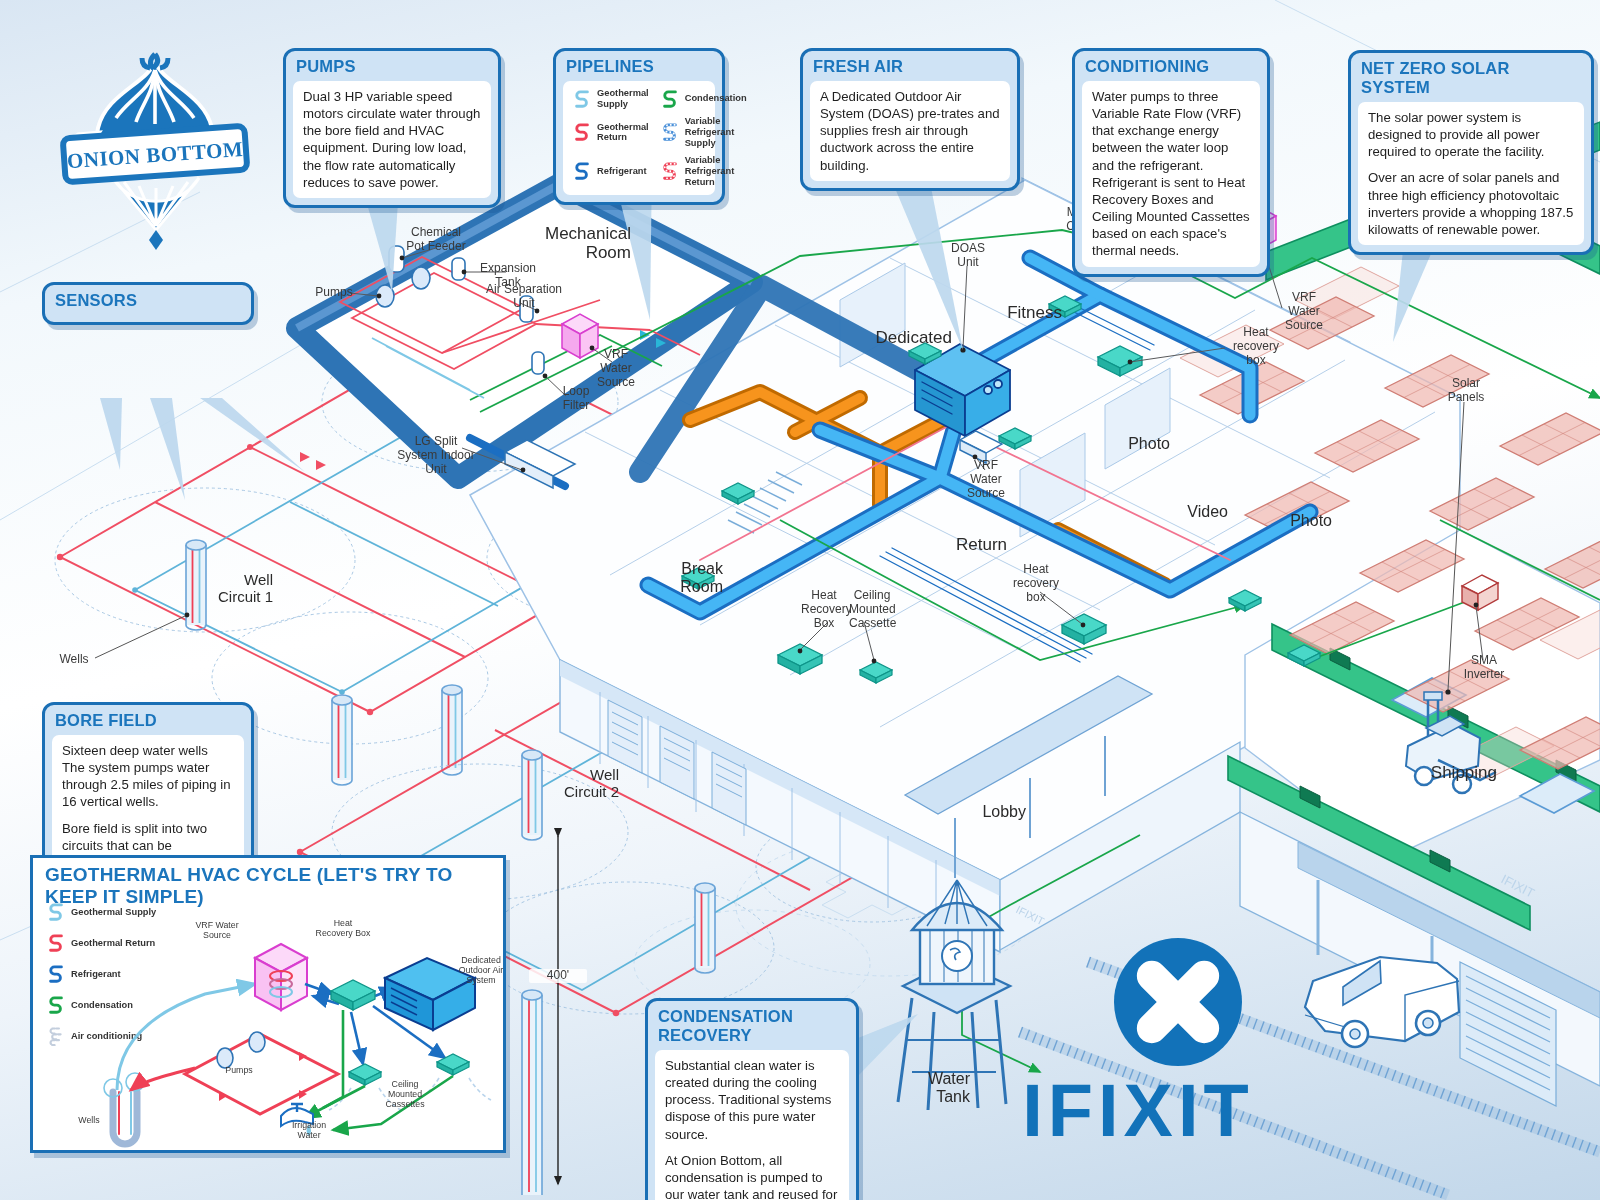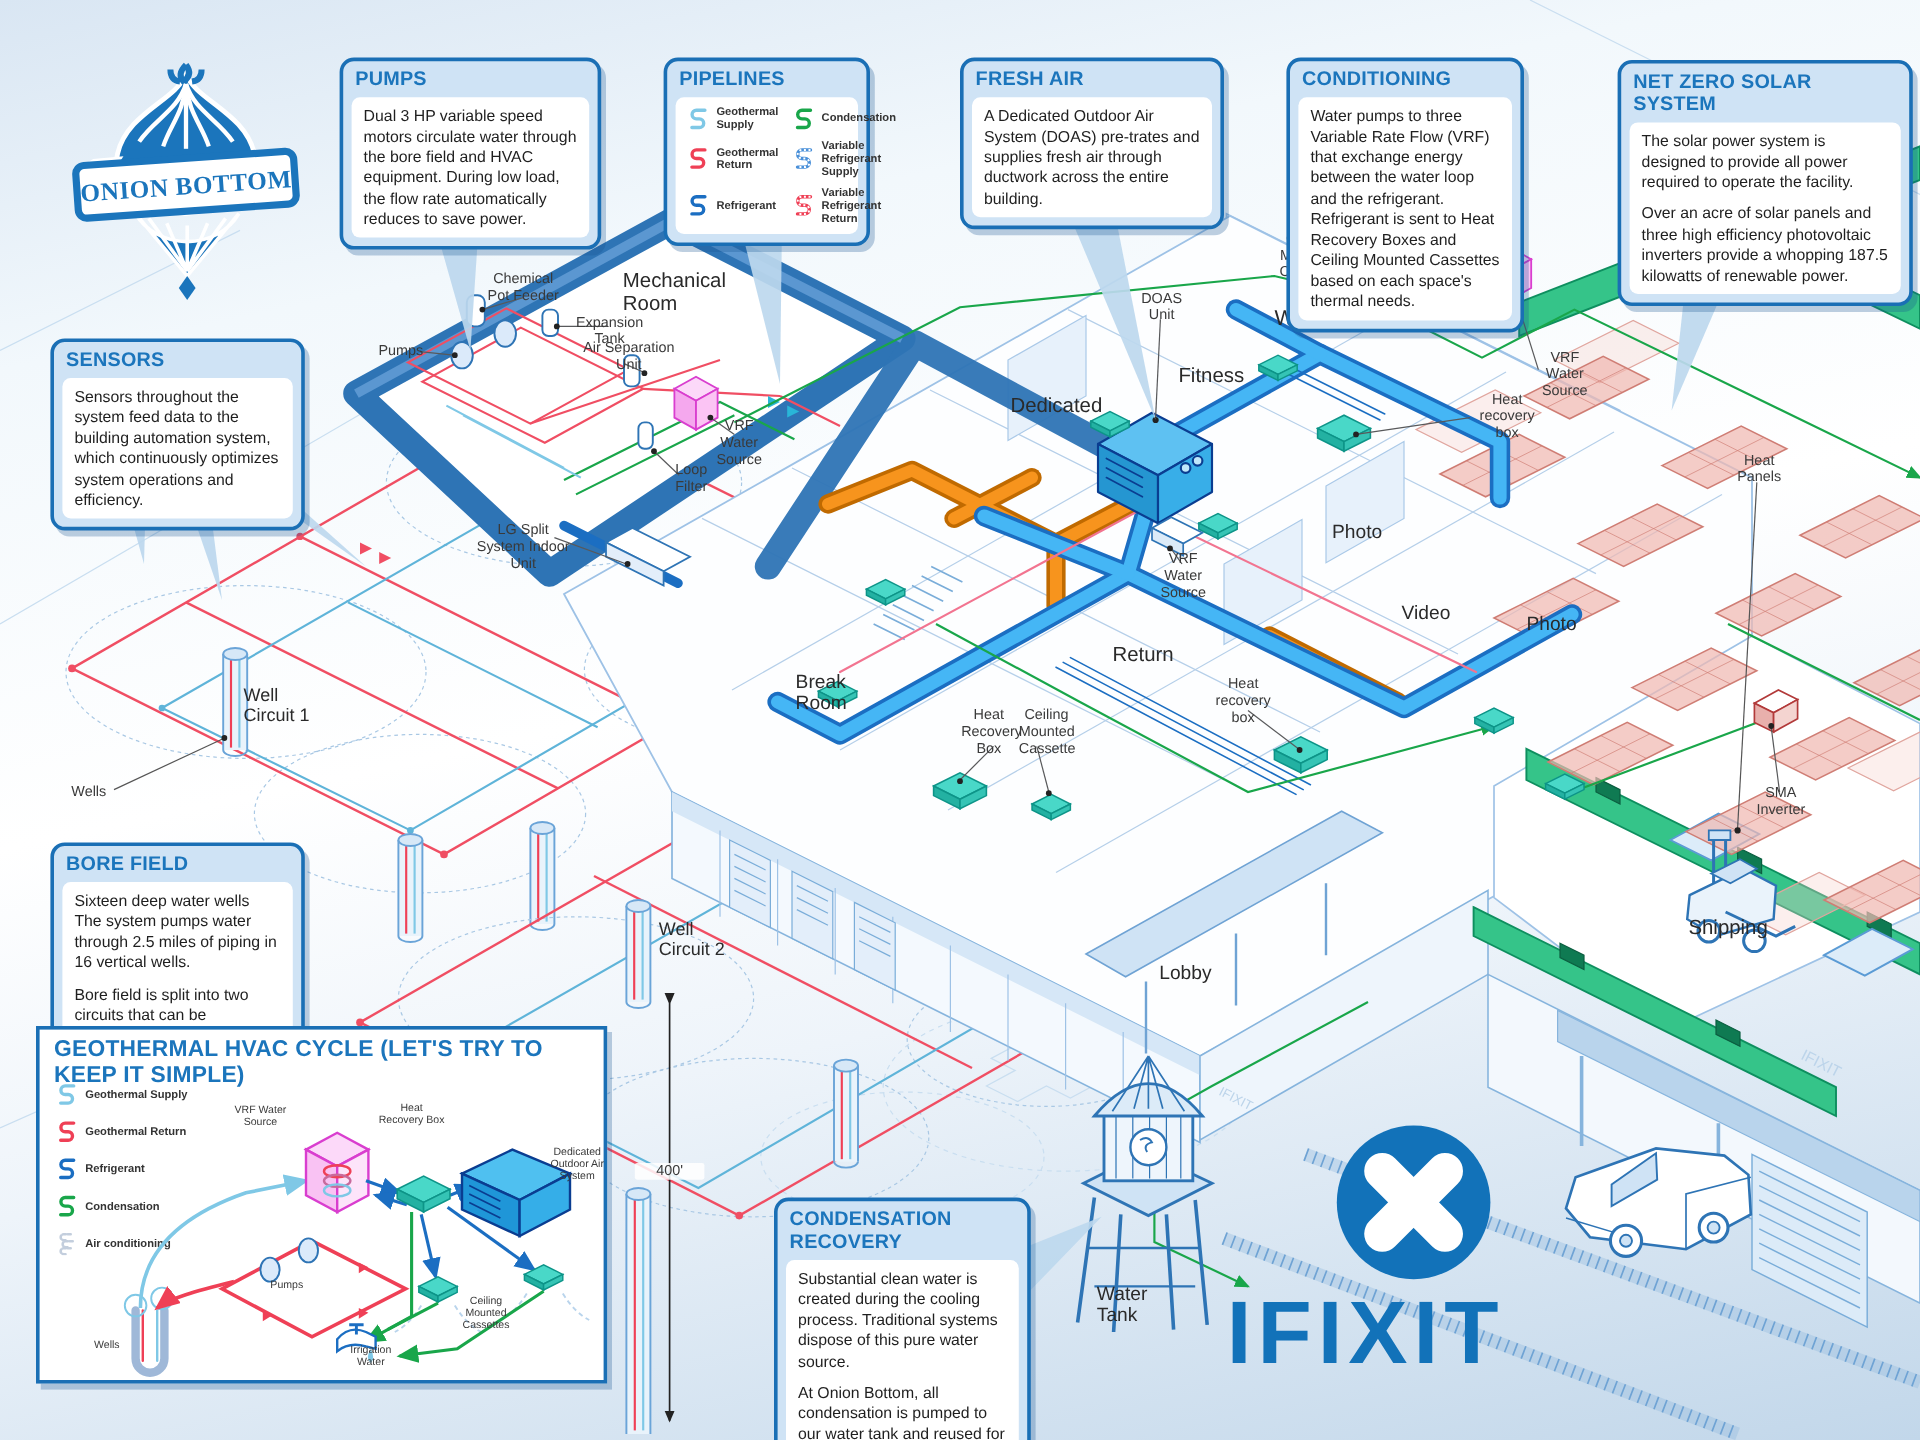--- a/index.html
+++ b/index.html
@@ -8,21 +8,21 @@
     background:linear-gradient(168deg,#d9e6f3 0%,#f2f8fc 20%,#ffffff 46%,#eef4fa 66%,#c2d7ea 100%)}
   .scene{position:absolute;left:0;top:0;z-index:5}
 
   .callout{position:absolute;background:#cfe3f5;border:3px solid #1a6fb5;border-radius:12px;
     box-shadow:4px 5px 0 rgba(23,84,144,.28);padding:5px 7px 7px;z-index:30;box-sizing:border-box}
   .callout h3{margin:1px 3px 5px;font-size:16.5px;font-weight:800;color:#1b75bc;letter-spacing:.2px}
   .callout .body{background:#fff;border-radius:7px;padding:7px 10px;font-size:13.2px;line-height:1.3;color:#1f1f1f}
   .callout .body p{margin:0}
   .callout .body p + p{margin-top:9px}
 
-  .room{position:absolute;transform:translate(-50%,-50%);color:#2a2a2a;text-align:left;line-height:1.12;z-index:20}
+  .room{position:absolute;transform:translate(-50%,-50%);color:#2a2a2a;text-align:right;line-height:1.12;z-index:20}
   .tag{position:absolute;transform:translate(-50%,-50%);font-size:12px;color:#3a3a3a;text-align:center;line-height:1.15;z-index:20}
   .tag.bgw{background:rgba(255,255,255,.85);padding:0 16px;border-radius:2px}
 
   .pl-grid{display:grid;grid-template-columns:1fr 1fr;gap:7px 12px}
   .lg-row{display:flex;align-items:center;gap:6px;font-size:9.3px;font-weight:bold;color:#333;line-height:1.15}
   .lg-row svg{flex:0 0 auto}
 
   .hvac-box{position:absolute;left:30px;top:855px;width:476px;height:298px;z-index:30;
     background:#fff;border:3px solid #1a6fb5;border-radius:0;box-shadow:4px 5px 0 rgba(23,84,144,.28);box-sizing:border-box}
   .hvac-box h3{margin:6px 12px 2px;font-size:19px;font-weight:800;color:#1b75bc;letter-spacing:.2px}
@@ -588,23 +588,20 @@
 <div class="callout" style="left:1348px;top:50px;width:246px">
   <h3>NET ZERO SOLAR SYSTEM</h3>
   <div class="body">
     <p>The solar power system is designed to provide all power required to operate the facility.</p>
     <p>Over an acre of solar panels and three high efficiency photovoltaic inverters provide a whopping 187.5 kilowatts of renewable power.</p>
   </div>
 </div>
 
 <div class="callout" style="left:42px;top:282px;width:212px">
   <h3>SENSORS</h3>
-  <div class="body">
-        <p>Sensors throughout the system feed data to the building automation system, which continuously optimizes system operations and efficiency.</p>
-      </div>
 </div>
 
 <div class="callout" style="left:42px;top:702px;width:212px">
   <h3>BORE FIELD</h3>
   <div class="body">
     <p>Sixteen deep water wells The system pumps water through 2.5 miles of piping in 16 vertical wells.</p>
     <p>Bore field is split into two circuits that can be independently isolated and provide redundancy.</p>
   </div>
 </div>
 
@@ -752,18 +749,18 @@
 <div class="tag" style="left:576px;top:399px;width:44px">Loop Filter</div>
 <div class="tag" style="left:436px;top:456px;width:84px">LG Split System Indoor Unit</div>
 <div class="tag" style="left:1090px;top:213px;width:58px">Ceiling Mounted Cassette</div>
 <div class="tag" style="left:968px;top:256px;width:40px">DOAS Unit</div>
 <div class="tag" style="left:1304px;top:312px;width:58px">VRF Water Source</div>
 <div class="tag" style="left:1256px;top:347px;width:58px">Heat recovery box</div>
 <div class="tag" style="left:986px;top:480px;width:54px">VRF Water Source</div>
 <div class="tag" style="left:1036px;top:584px;width:58px">Heat recovery box</div>
 <div class="tag" style="left:824px;top:610px;width:46px">Heat Recovery Box</div>
 <div class="tag" style="left:872px;top:610px;width:46px">Ceiling Mounted Cassette</div>
-<div class="tag" style="left:1466px;top:391px;width:44px">Heat Panels</div>
+<div class="tag" style="left:1466px;top:391px;width:44px">Solar Panels</div>
 <div class="tag" style="left:1484px;top:668px;width:50px">SMA Inverter</div>
 <div class="tag" style="left:74px;top:660px;width:34px">Wells</div>
 <div class="tag bgw" style="left:558px;top:976px;width:26px">400'</div>
 
 </div>
 
 </body></html>

